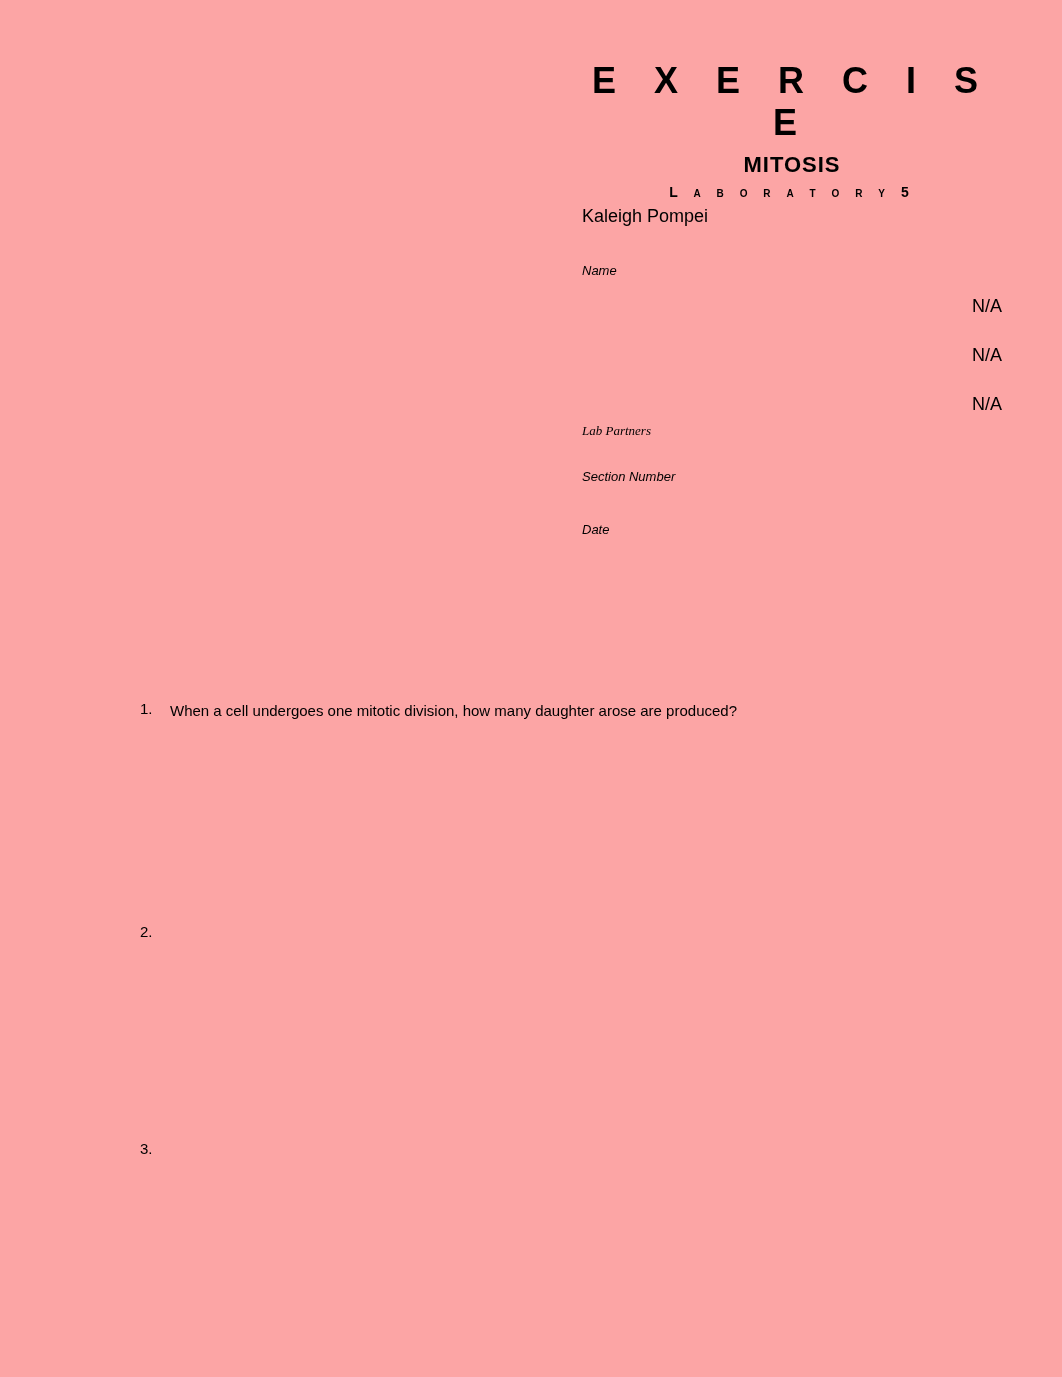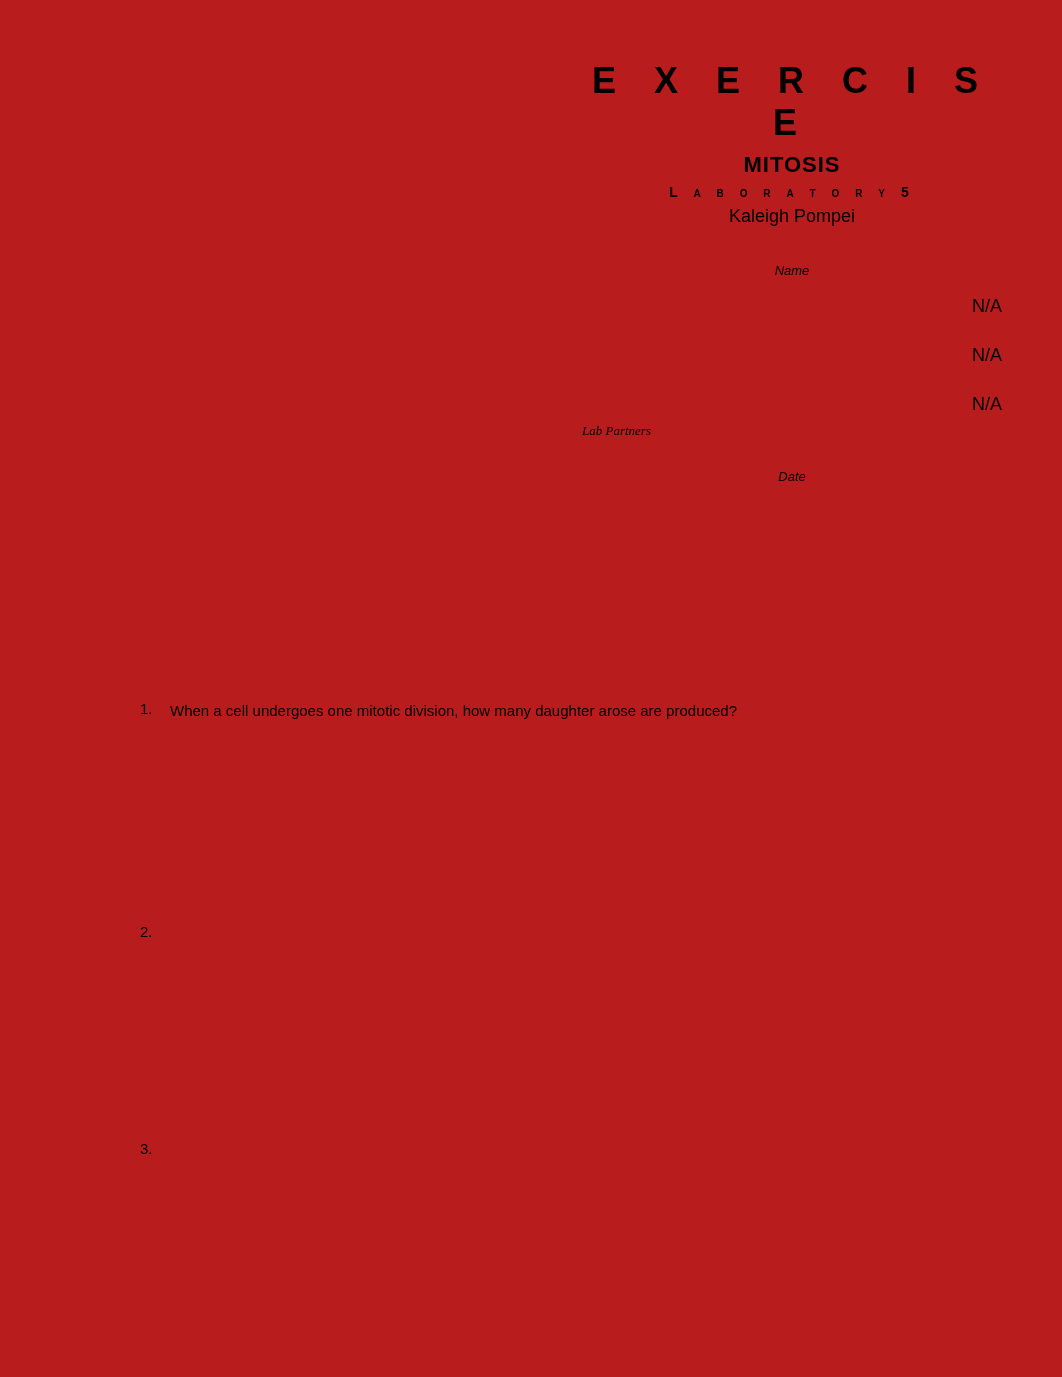--- a/index.html
+++ b/index.html
@@ -13,21 +13,21 @@
       font-family: Georgia, 'Times New Roman', serif;
       color: #000000;
       width: 1062px;
       min-height: 1377px;
       position: relative;
     }
 
     .page {
       width: 1062px;
       min-height: 1377px;
-      background: #b91c1c;
+      background: #fca5a5;
       padding: 60px 80px;
       position: relative;
     }
 
     .exercise-title {
       font-size: 36px;
       font-weight: 900;
       letter-spacing: 14px;
       font-family: Arial, sans-serif;
       text-align: center;
@@ -92,43 +92,46 @@
 <div class="page">
 
   <div class="header-right">
 
     <div class="exercise-title">E X E R C I S E</div>
 
     <div class="mitosis-title">MITOSIS</div>
 
     <div class="laboratory-line">L a b o r a t o r y  5</div>
 
-    <div style="width:100%; text-align:center; padding-left:0;">
+    <div style="width:100%; text-align:left; padding-left:0;">
       <div style="font-size:18px; font-family:Arial,sans-serif; margin-bottom:2px;">Kaleigh Pompei</div>
       <div style="font-size:13px; font-style:italic; font-family:Arial,sans-serif; margin-bottom:18px;margin-top:36px;">Name</div>
     </div>
 
     <div style="width:100%; display:flex; justify-content:flex-end; margin-bottom:28px;">
       <div style="font-size:18px; font-family:Arial,sans-serif;">N/A</div>
     </div>
 
     <div style="width:100%; display:flex; justify-content:flex-end; margin-bottom:28px;">
       <div style="font-size:18px; font-family:Arial,sans-serif;">N/A</div>
     </div>
 
     <div style="width:100%; display:flex; flex-direction:column; align-items:flex-end; margin-bottom:6px;">
       <div style="font-size:18px; font-family:Arial,sans-serif; margin-bottom:2px;">N/A</div>
     </div>
     <div style="width:100%; text-align:left;">
       <div style="font-size:13px; font-style:italic; font-family:Liberation Serif, serif; margin-bottom:30px;">Lab Partners</div>
     </div>
 
+    <div style="width:100%; text-align:left;">
+      <div style="font-size:13px; font-style:italic; font-family:Arial,sans-serif; margin-bottom:38px;">Section Number</div>
+    </div>
 
     <div style="width:100%; text-align:left;">
-      <div style="font-size:13px; font-style:italic; font-family:Arial,sans-serif; margin-bottom:20px;text-align:center;">Date</div>
+      <div style="font-size:13px; font-style:italic; font-family:Arial,sans-serif; margin-bottom:20px;">Date</div>
     </div>
 
   </div>
 
   <div class="questions-section" style="margin-top: 640px;">
 
     <div class="question-item">
       <span class="question-number">1.</span>
       <span class="question-text">When a cell undergoes one mitotic division, how many daughter arose are produced?</span>
     </div>

